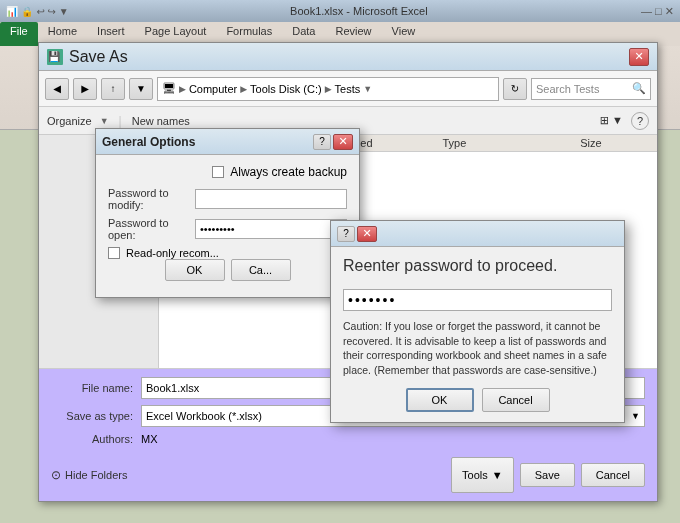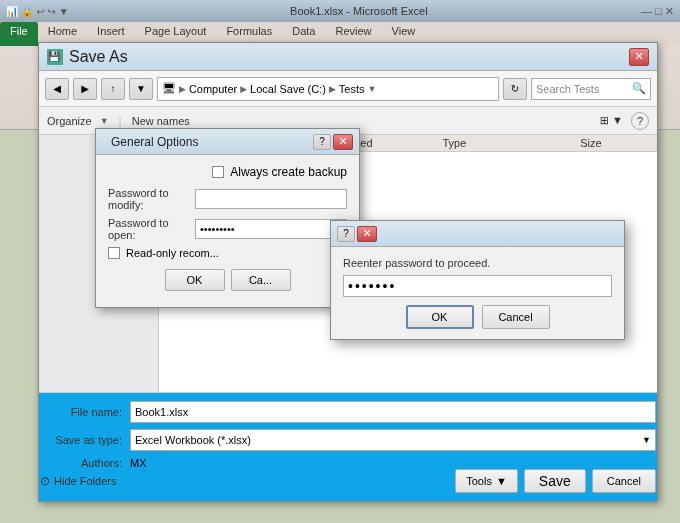--- a/index.html
+++ b/index.html
@@ -233,22 +233,22 @@
       font-size: 11px;
       color: #333;
     }
     .col-name { flex: 2; }
     .col-date { flex: 2; }
     .col-type { flex: 2; }
     .col-size { flex: 1; }
 
     
     .bottom-area {
-      padding: 8px 1px;
-      background: #0ea5e9;
+      padding: 8px 12px;
+      background: #c4b5fd;
       border-top: 1px solid #ccc;
     }
     .bottom-row {
       display: flex;
       align-items: center;
       margin-bottom: 6px;
     }
     .bottom-label {
       width: 90px;
       font-size: 11px;
@@ -275,21 +275,21 @@
       align-items: center;
       justify-content: space-between;
     }
     .bottom-select-arrow {
       font-size: 9px;
     }
 
     .authors-row {
       display: flex;
       align-items: center;
-      margin-bottom: 0;
+      margin-bottom: 12px;
     }
 
     .thumbnail-row {
       display: flex;
       align-items: center;
       margin-bottom: 6px;
       padding-left: 90px;
     }
     .checkbox {
       width: 12px;
@@ -311,38 +311,38 @@
       align-items: center;
       font-size: 11px;
       cursor: pointer;
       color: #333;
     }
     .hide-folders-icon {
       margin-right: 4px;
       font-size: 12px;
     }
     .btn-tools {
-      height: 24px;
+      height: 36px;
       padding: 0 10px;
       background: linear-gradient(to bottom, #f5f5f5, #e0e0e0);
       border: 1px solid #aaa;
       border-radius: 2px;
       font-size: 11px;
       cursor: pointer;
       display: flex;
       align-items: center;
       gap: 4px;
     }
     .btn-save {
       height: 24px;
       padding: 0 14px;
       background: linear-gradient(to bottom, #f5f5f5, #e0e0e0);
       border: 1px solid #aaa;
       border-radius: 2px;
-      font-size: 14px;
+      font-size: 11px;
       cursor: pointer;
     }
     .btn-cancel-main {
       height: 24px;
       padding: 0 14px;
       background: linear-gradient(to bottom, #f5f5f5, #e0e0e0);
       border: 1px solid #aaa;
       border-radius: 2px;
       font-size: 11px;
       cursor: pointer;
@@ -364,22 +364,21 @@
       background: linear-gradient(to bottom, #dce8f0, #c4d8e8);
       display: flex;
       align-items: center;
       padding: 0 6px;
       border-bottom: 1px solid #aaa;
     }
     .gen-title-text {
       flex: 1;
       font-size: 12px;
       color: #222;
-      font-weight: normal;
-      margin-left: 9px;
+      font-weight: bold;
     }
     .gen-help-btn {
       width: 18px;
       height: 16px;
       background: linear-gradient(to bottom, #e8e8e8, #d0d0d0);
       border: 1px solid #aaa;
       border-radius: 2px;
       display: flex;
       align-items: center;
       justify-content: center;
@@ -437,21 +436,20 @@
       flex: 1;
       height: 20px;
       border: 1px solid #aaa;
       background: white;
       padding: 0 4px;
       font-size: 11px;
     }
     .gen-readonly-row {
       display: flex;
       align-items: flex-start;
-      margin-bottom: 10px;
       font-size: 11px;
     }
     .gen-buttons {
       display: flex;
       justify-content: center;
       gap: 6px;
       padding-bottom: 6px;
     }
     .btn-ok-gen {
       width: 60px;
@@ -520,23 +518,23 @@
       align-items: center;
       justify-content: center;
       font-size: 11px;
       color: white;
       cursor: pointer;
     }
     .confirm-body {
       padding: 10px 12px;
     }
     .confirm-instruction {
-      font-size: 11px;
-      color: #333;
-      margin-bottom: 6px;
+      font-size: 16px;
+      color: #333;
+      margin-bottom: 14px;
     }
     .confirm-input {
       width: 100%;
       height: 22px;
       border: 1px solid #aaa;
       background: white;
       margin-bottom: 8px;
       padding: 0 4px;
       font-size: 14px;
       letter-spacing: 2px;
@@ -605,21 +603,21 @@
   <div class="toolbar-area">
     <div class="nav-btn">◀</div>
     <div class="nav-btn">▶</div>
     <div class="nav-btn">↑</div>
     <div class="nav-btn">▼</div>
     <div class="address-bar">
       <span style="font-size:11px;">🖥</span>
       <span class="address-arrow">▶</span>
       <span style="font-size:11px;">Computer</span>
       <span class="address-arrow">▶</span>
-      <span style="font-size:11px;">Local Save (C:)</span>
+      <span style="font-size:11px;">Tools Disk (C:)</span>
       <span class="address-arrow">▶</span>
       <span style="font-size:11px;">Tests</span>
       <span class="address-arrow">▼</span>
     </div>
     <div class="nav-btn">↻</div>
     <div class="search-box">
       <span style="color:#888;font-size:11px;">Search Tests</span>
       <span style="margin-left:auto;">🔍</span>
     </div>
   </div>
@@ -710,18 +708,19 @@
 </div>
 
 <div class="confirm-password-dialog">
   <div class="confirm-title-bar">
     <div class="confirm-help-btn">?</div>
     <div class="confirm-close-btn">✕</div>
   </div>
   <div class="confirm-body">
     <div class="confirm-instruction">Reenter password to proceed.</div>
     <input class="confirm-input" type="password" value="passwor" style="pointer-events: all;">
+    <div class="confirm-warning">Caution: If you lose or forget the password, it cannot be recovered. It is advisable to keep a list of passwords and their corresponding workbook and sheet names in a safe place.  (Remember that passwords are case-sensitive.)</div>
     <div class="confirm-buttons">
       <button class="btn-ok-confirm">OK</button>
       <button class="btn-cancel-confirm">Cancel</button>
     </div>
   </div>
 </div>
 
 </body></html>

